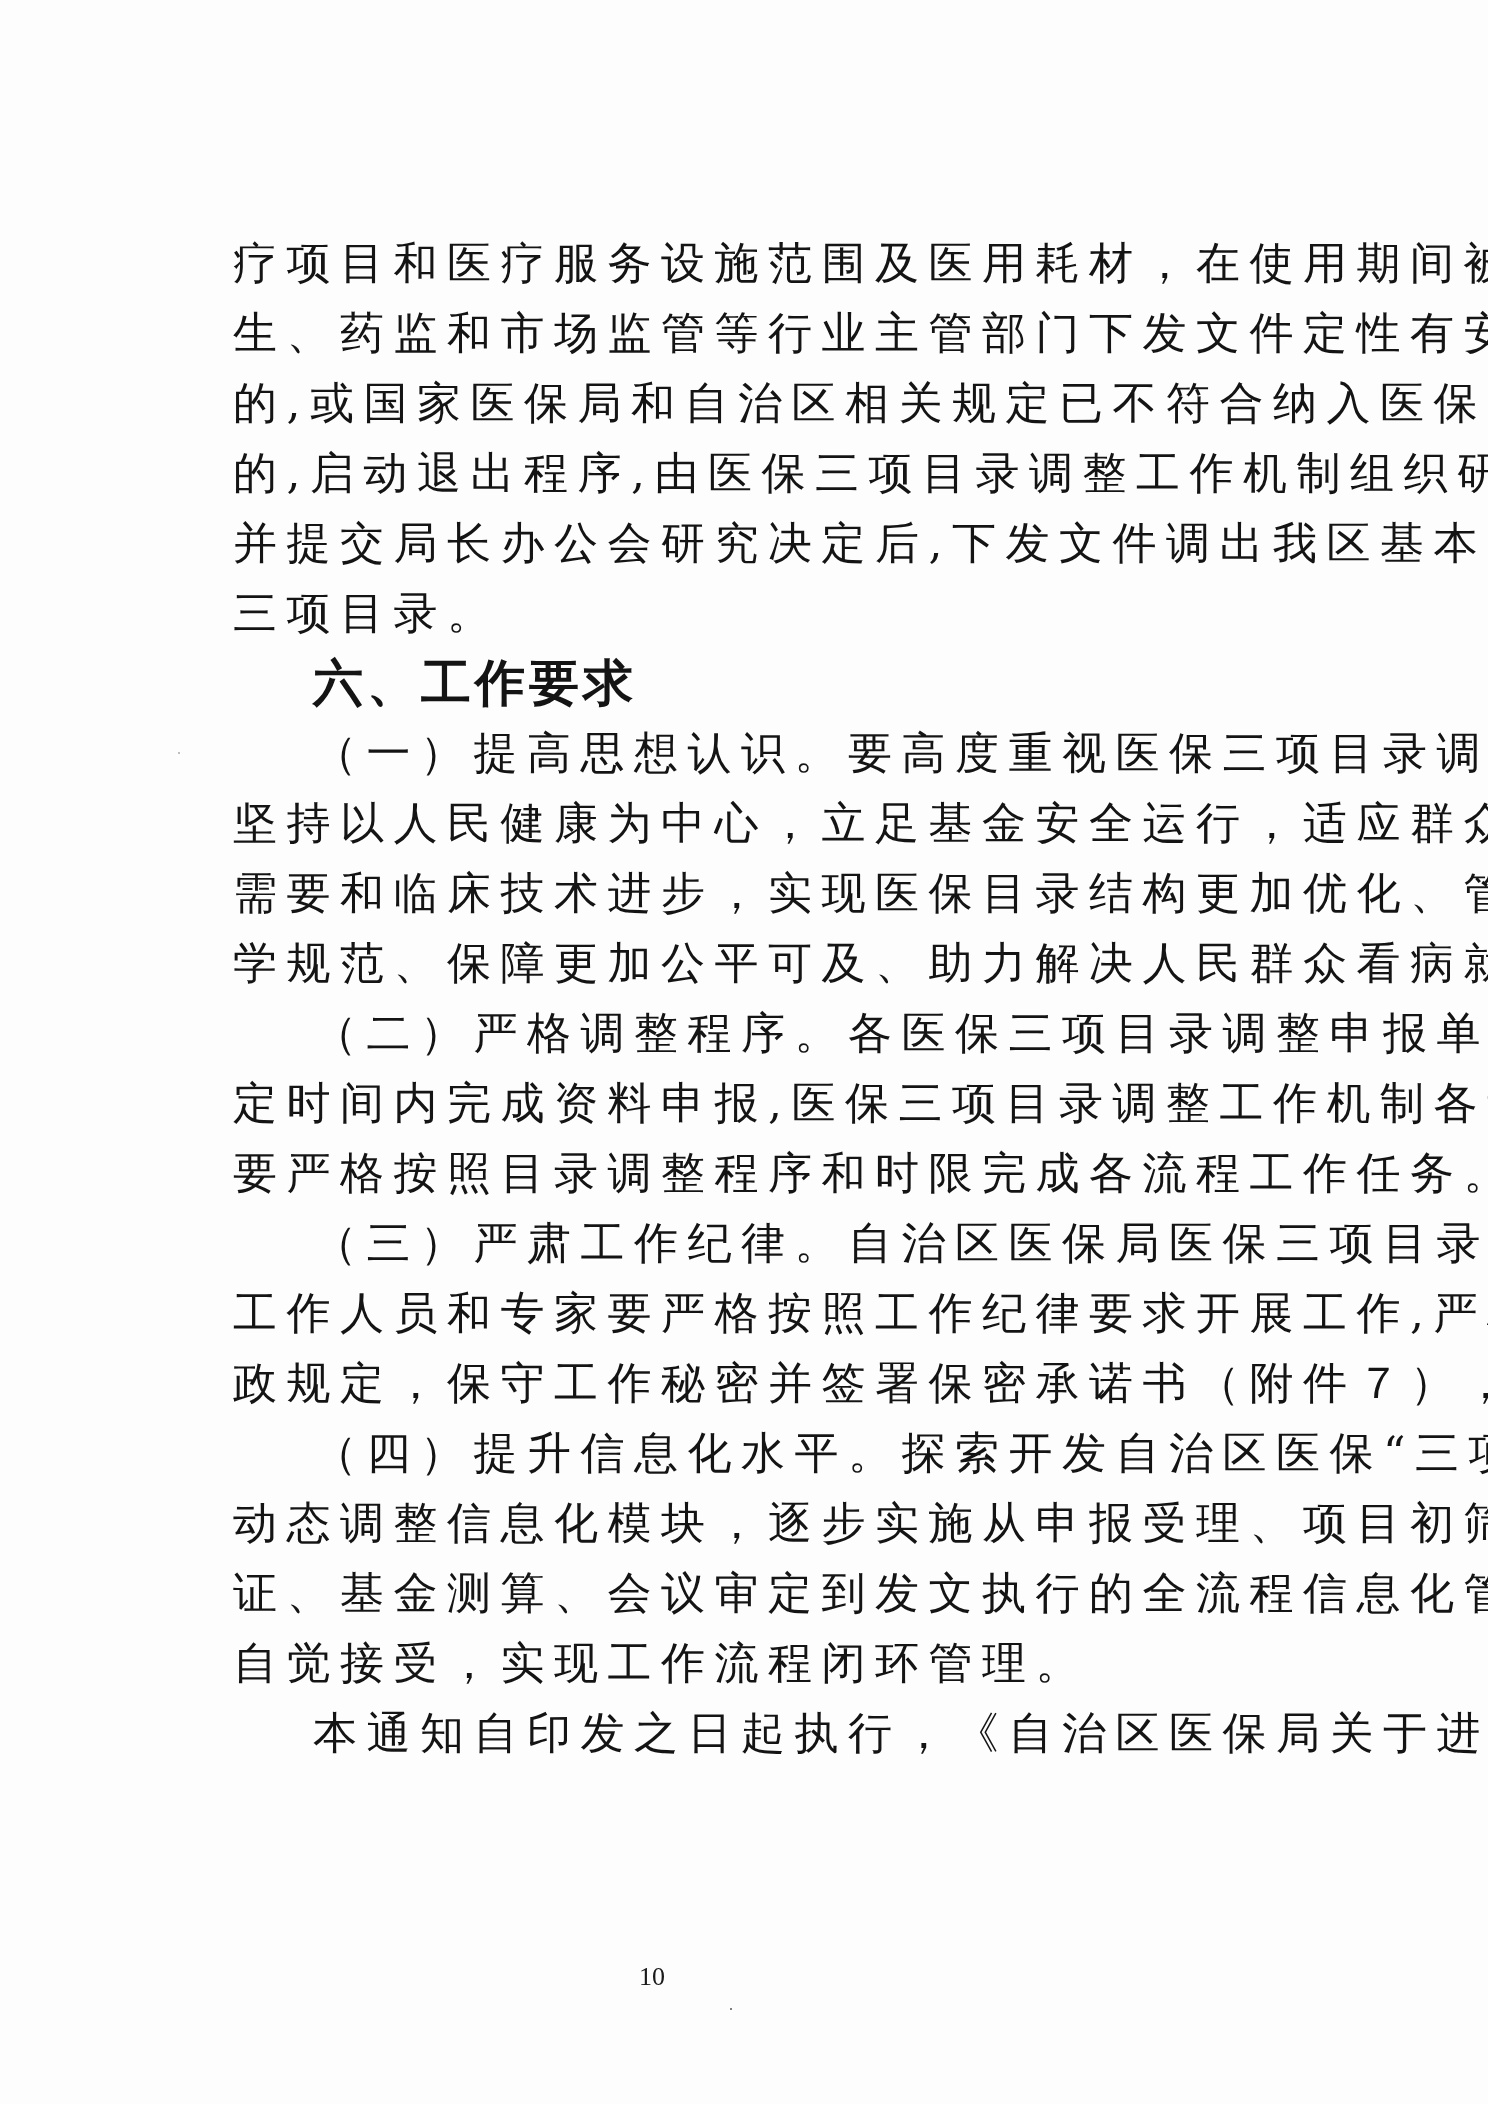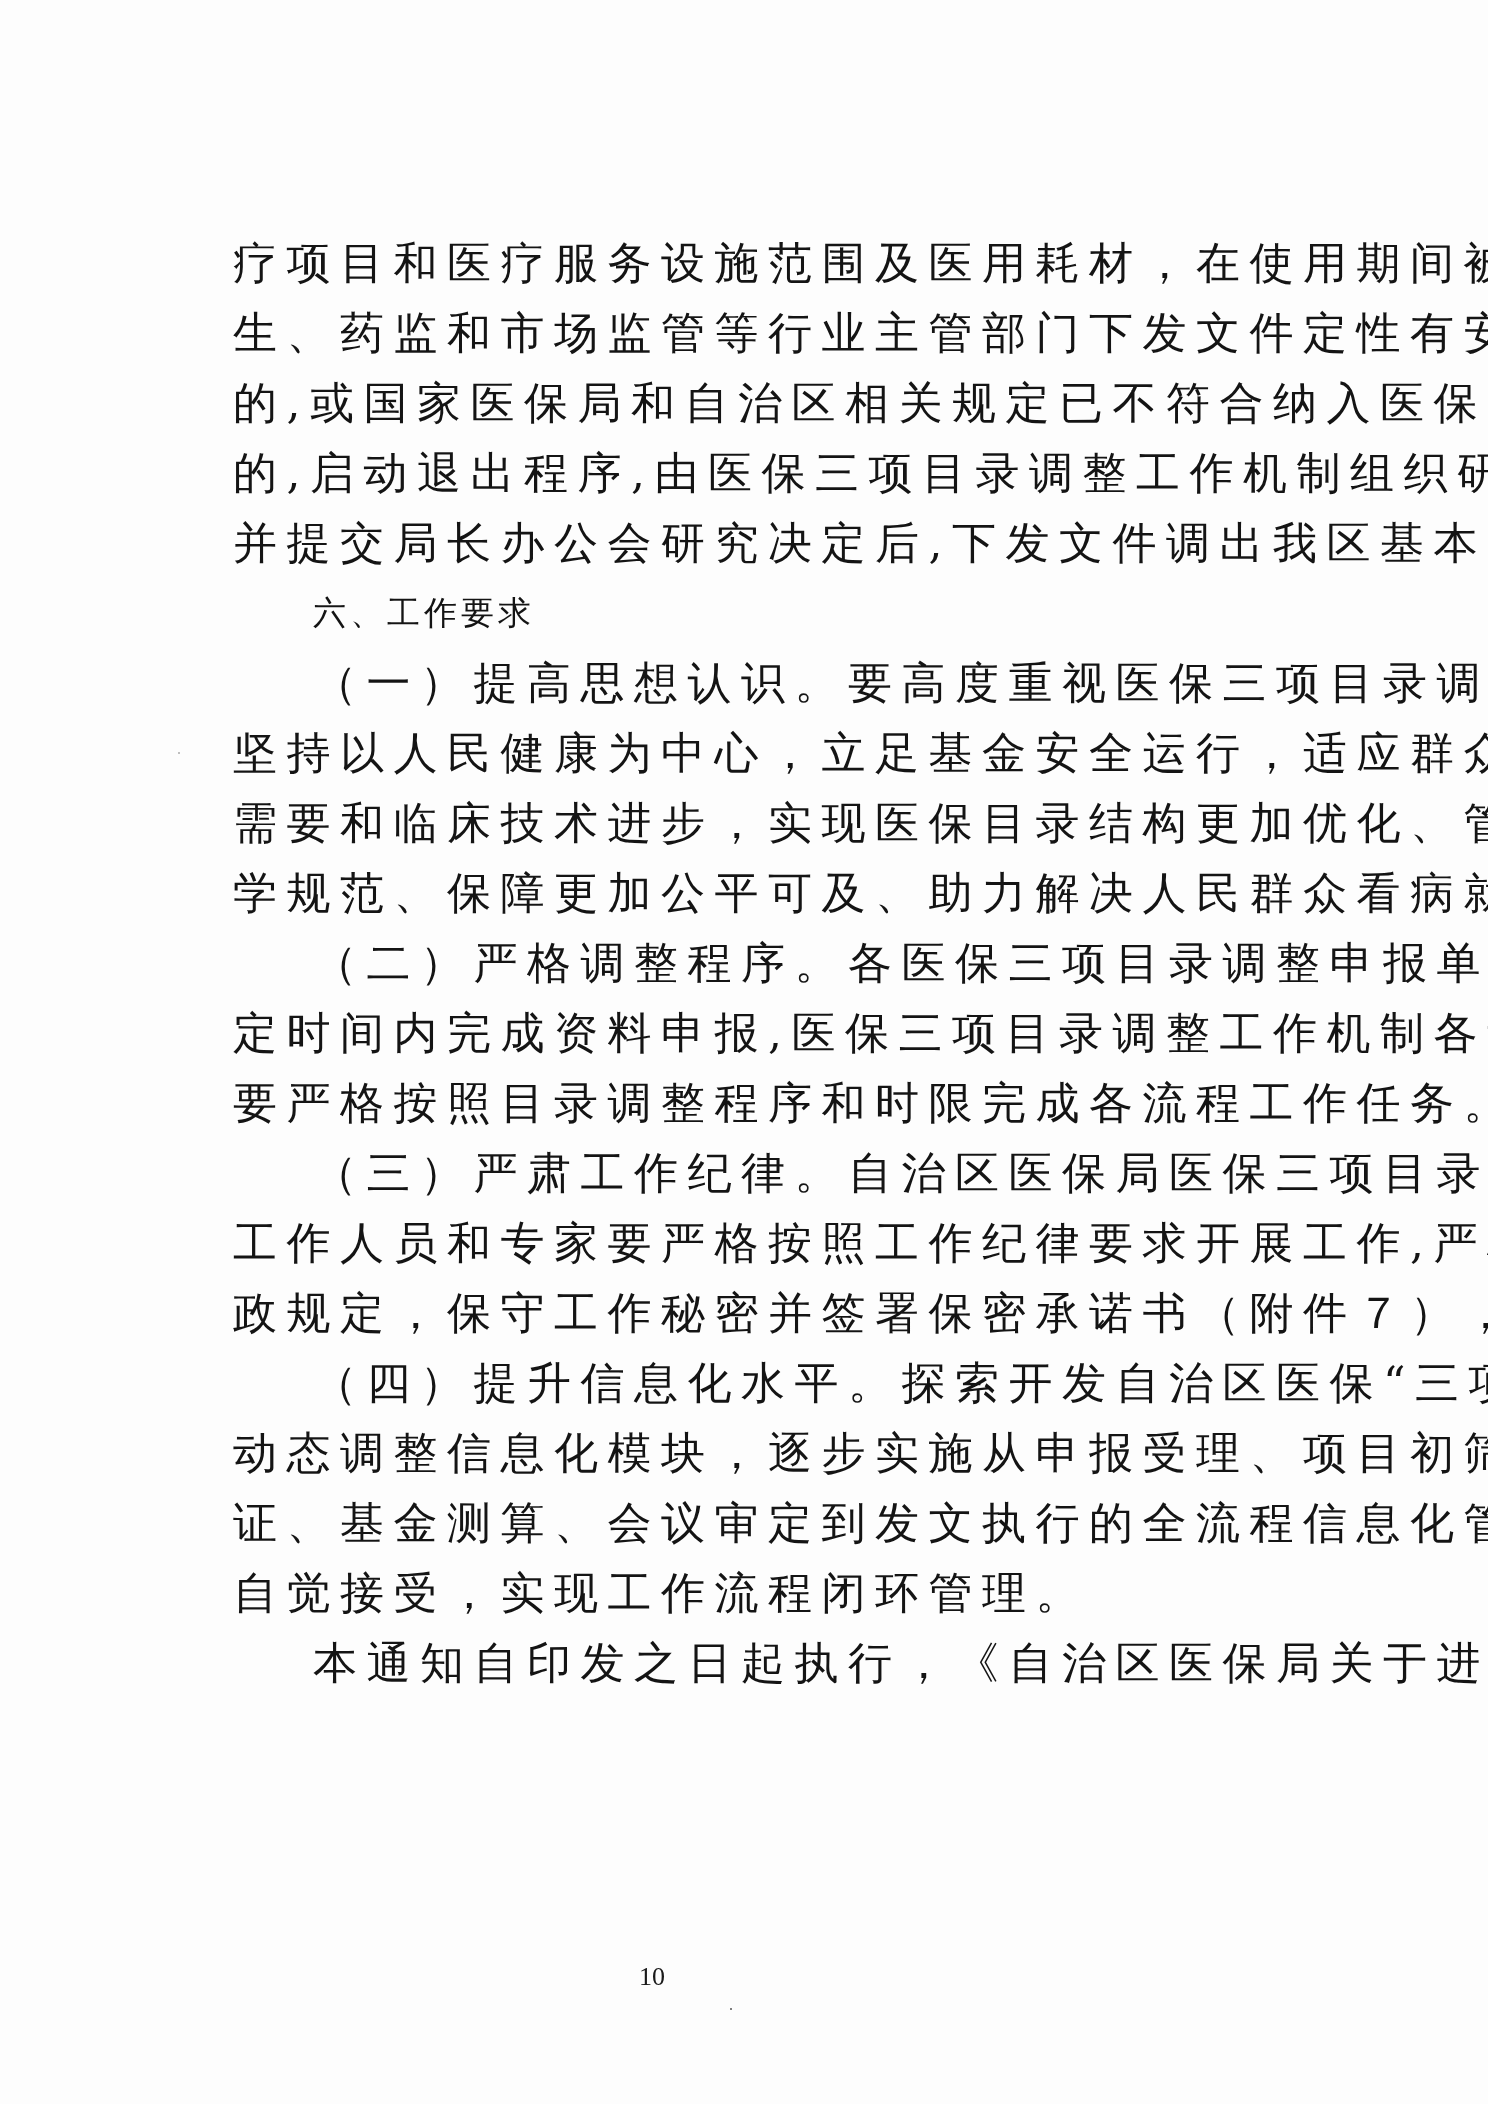--- a/index.html
+++ b/index.html
@@ -38,22 +38,22 @@
       text-align-last: justify;
     }
     .line.last {
       text-align-last: left;
     }
     .line.indent {
       padding-left: 80px;
     }
     .heading {
       font-family: "DejaVu Sans", "Liberation Sans", sans-serif;
-      font-weight: normal;
-      font-size: 33px;
+      font-weight: bold;
+      font-size: 50px;
       letter-spacing: 4px;
       text-align-last: left;
     }
     .page-number {
       position: absolute;
       left: 0;
       width: 1304px;
       top: 1962px;
       text-align: center;
       font-family: "Liberation Serif", "DejaVu Serif", serif;
@@ -72,20 +72,21 @@
 
 <div class="page">
 
   <div class="text-block">
 
     <div class="line">疗项目和医疗服务设施范围及医用耗材，在使用期间被同级卫</div>
     <div class="line">生、药监和市场监管等行业主管部门下发文件定性有安全隐患</div>
     <div class="line">的,或国家医保局和自治区相关规定已不符合纳入医保支付范围</div>
     <div class="line">的,启动退出程序,由医保三项目录调整工作机制组织研究评估,</div>
     <div class="line">并提交局长办公会研究决定后,下发文件调出我区基本医疗保险</div>
+    <div class="line last">三项目录。</div>
 
     <div class="line indent heading">六、工作要求</div>
 
     <div class="line indent">（一）提高思想认识。要高度重视医保三项目录调整工作，</div>
     <div class="line">坚持以人民健康为中心，立足基金安全运行，适应群众基本医疗</div>
     <div class="line">需要和临床技术进步，实现医保目录结构更加优化、管理更加科</div>
     <div class="line">学规范、保障更加公平可及、助力解决人民群众看病就医的后顾</div>
 
     <div class="line indent">（二）严格调整程序。各医保三项目录调整申报单位要在规</div>
     <div class="line">定时间内完成资料申报,医保三项目录调整工作机制各责任单位</div>

